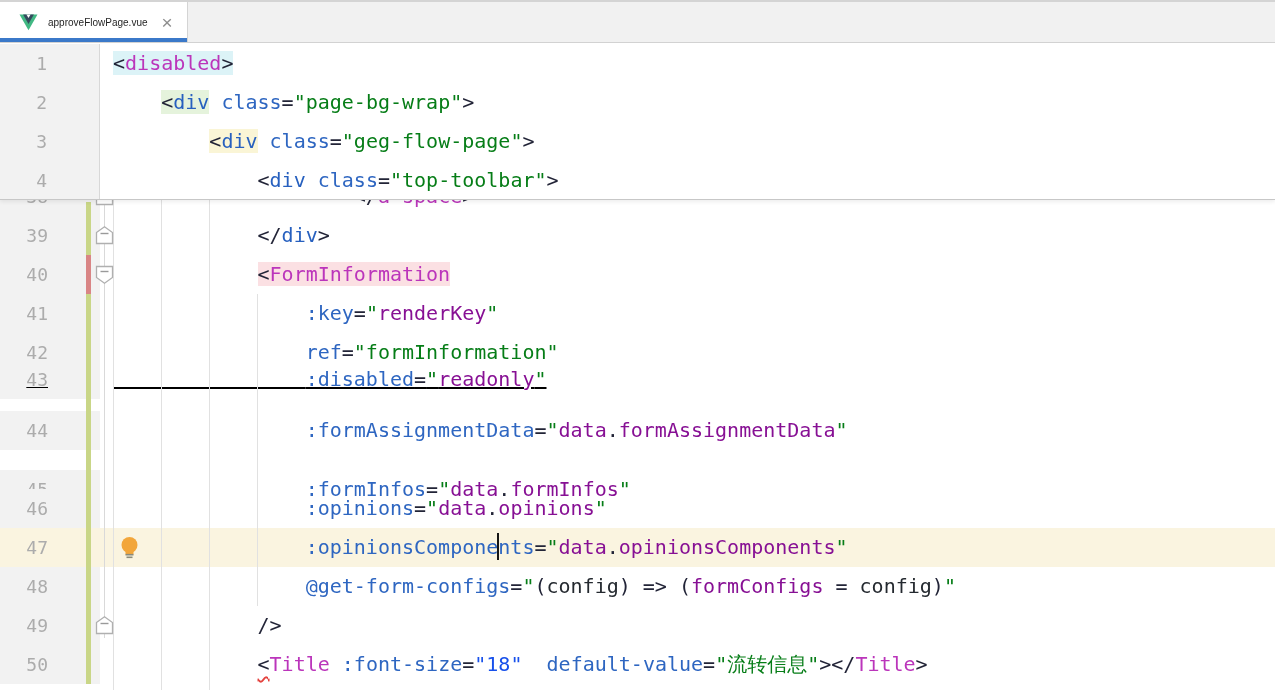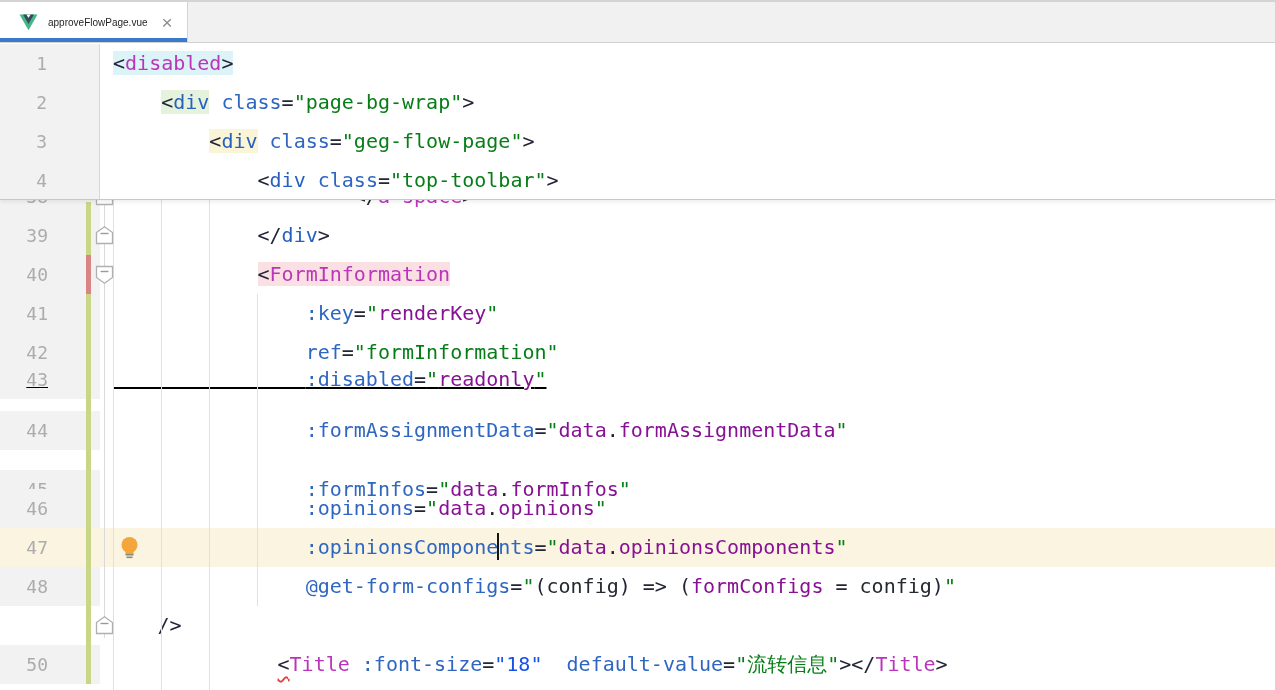--- a/index.html
+++ b/index.html
@@ -125,23 +125,24 @@
         </div>
         <div class="row current" style="top: 485px;">
           <div class="gutter-cell"><span class="lnum">47</span></div>
           <div class="code"><span class="tk-ws">                </span><span class="tk-attr">:opinionsCompone</span><span class="caret"></span><span class="tk-attr">nts</span><span class="tk-pun">=</span><span class="tk-str">"</span><span class="tk-expr">data</span><span class="tk-pun">.</span><span class="tk-expr">opinionsComponents</span><span class="tk-str">"</span></div>
         </div>
         <div class="row" style="top: 524px;">
           <div class="gutter-cell"><span class="lnum">48</span></div>
           <div class="code"><span class="tk-ws">                </span><span class="tk-attr">@get-form-configs</span><span class="tk-pun">=</span><span class="tk-str">"</span><span class="tk-pun">(</span><span class="tk-param">config</span><span class="tk-pun">) =&gt; (</span><span class="tk-expr">formConfigs</span><span class="tk-pun"> = </span><span class="tk-param">config</span><span class="tk-pun">)</span><span class="tk-str">"</span></div>
         </div>
         <div class="row" style="top: 563px;">
+          <div class="gutter-cell"><span class="lnum">49</span></div>
           <div class="code"><span class="tk-ws">            </span><span class="tk-pun">/&gt;</span></div>
         </div>
-        <div class="row" style="top: 602px; gap: 20px;">
+        <div class="row" style="top: 602px;">
           <div class="gutter-cell"><span class="lnum">50</span></div>
           <div class="code"><span class="tk-ws">            </span><span class="tk-pun wavy">&lt;</span><span class="tk-cmp">Title</span><span class="tk-ws"> </span><span class="tk-attr">:font-size</span><span class="tk-pun">=</span><span class="tk-num">"18"</span><span class="tk-ws">  </span><span class="tk-attr">default-value</span><span class="tk-pun">=</span><span class="tk-str">"流转信息"</span><span class="tk-pun">&gt;</span><span class="tk-pun">&lt;/</span><span class="tk-cmp">Title</span><span class="tk-pun">&gt;</span></div>
         </div>
       </div>
     <div id="overlays">
         <div class="indent-guide" style="left: 113px; top: 157px; height: 490px;"></div>
         <div class="indent-guide" style="left: 161px; top: 157px; height: 490px;"></div>
         <div class="indent-guide" style="left: 209px; top: 157px; height: 490px;"></div>
         <div class="indent-guide" style="left: 257px; top: 251px; height: 312px;"></div>
         <div class="fold-line" style="left: 104px; top: 157px; height: 438px;"></div>

